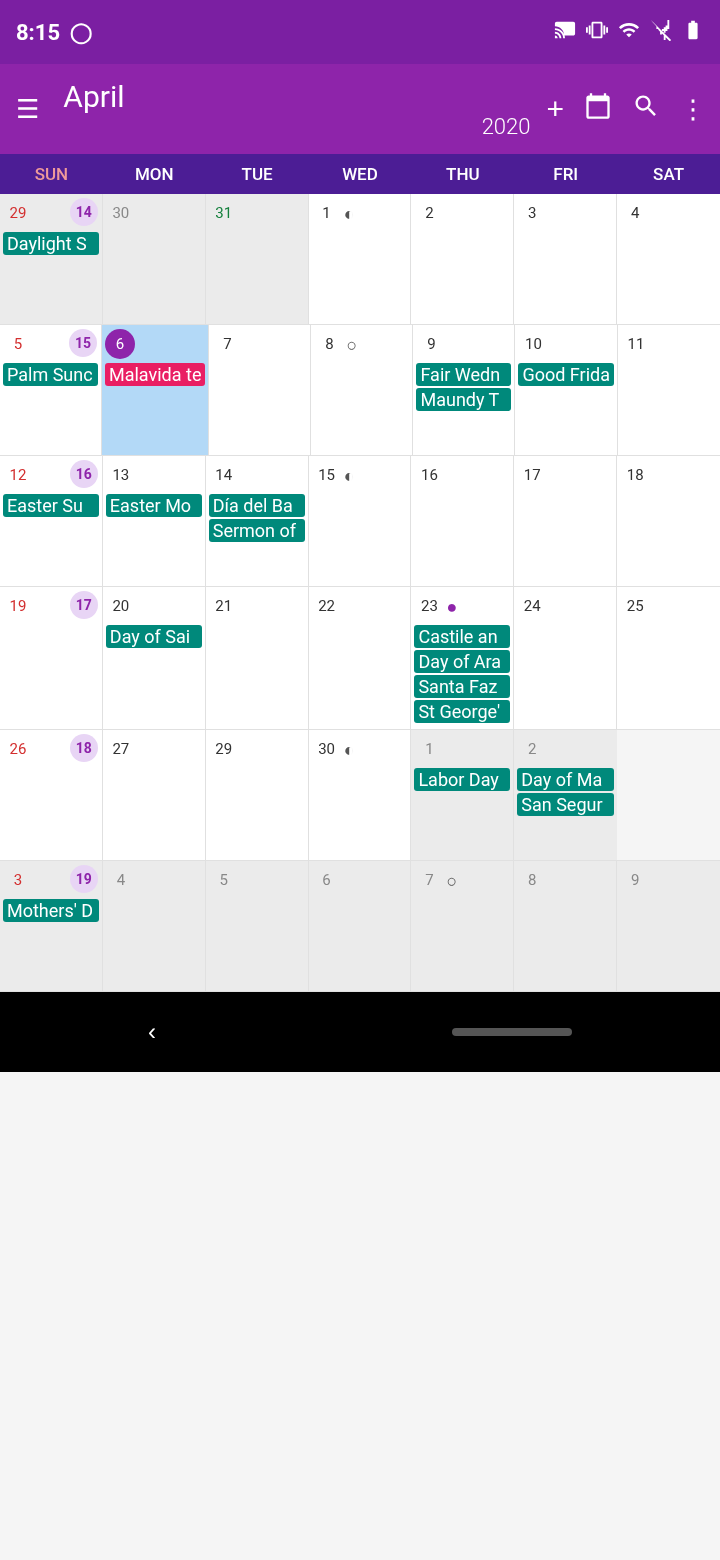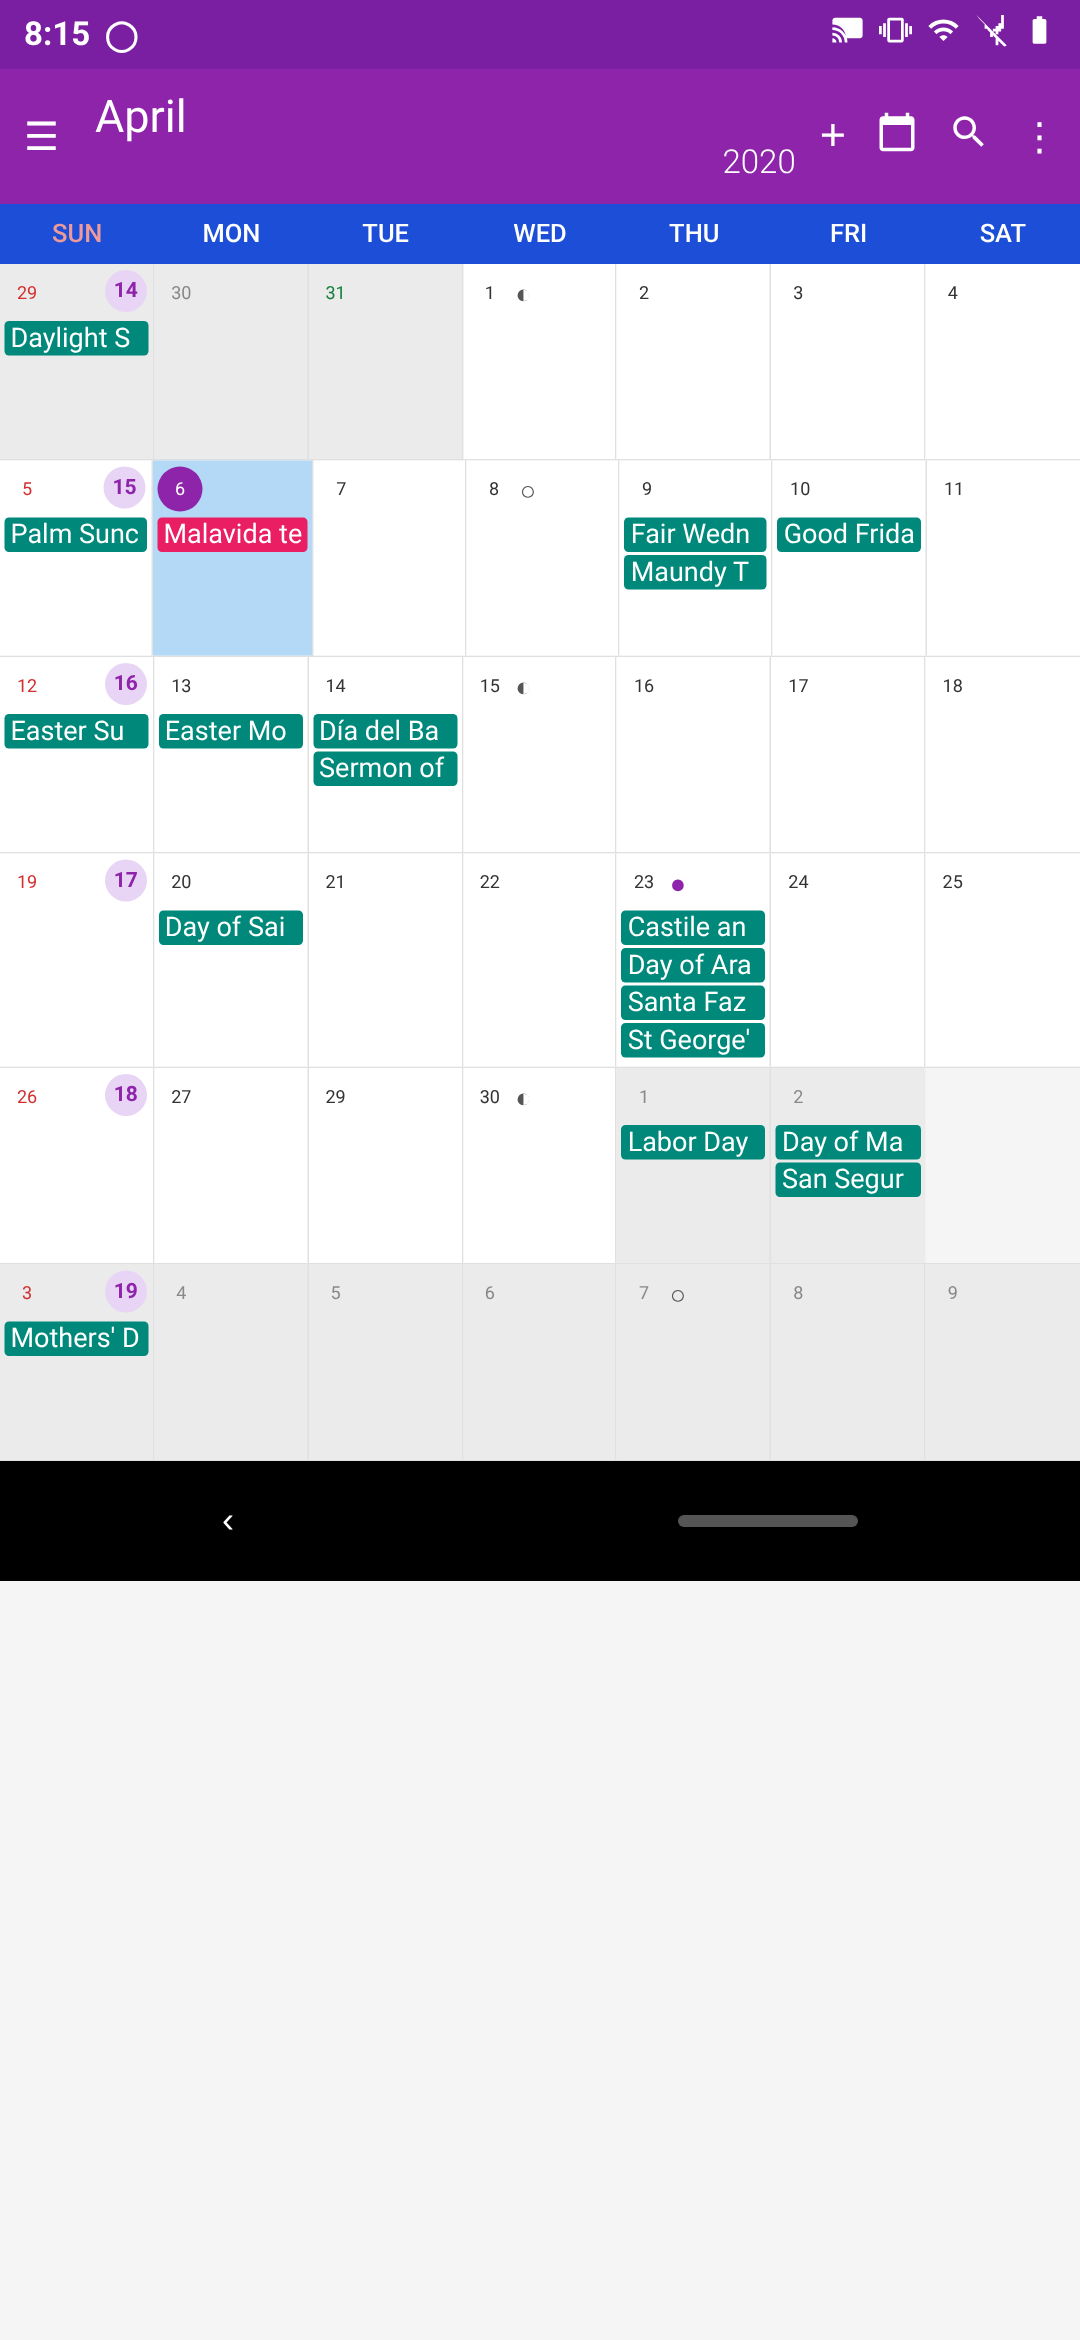--- a/index.html
+++ b/index.html
@@ -3,21 +3,21 @@
   <meta charset="utf-8">
   <meta name="viewport" content="width=720px">
   <style>
     * { margin: 0; padding: 0; box-sizing: border-box; }
     body { width: 720px; background: #f5f5f5; font-family: 'Roboto', Arial, sans-serif; overflow-x: hidden; }
 
     
     .status-bar {
       background: #7b1fa2;
       color: white;
-      height: 46px;
+      height: 64px;
       display: flex;
       justify-content: space-between;
       padding: 0 16px;
       font-size: 22px;
       font-weight: bold;
     }
     .status-left { display: flex; align-items: center; gap: 10px; }
     .status-right { display: flex; align-items: center; gap: 10px; }
 
     
@@ -31,21 +31,21 @@
       gap: 16px;
     }
     .top-bar-title { flex: 1; margin-left: 8px; }
     .top-bar-title .month { font-size: 30px; font-weight: 400; }
     .top-bar-title .year { font-size: 22px; font-weight: 300; text-align: right; }
     .top-bar-icons { display: flex; gap: 20px; align-items: center; }
     .icon-btn { color: white; font-size: 28px; cursor: pointer; background: none; border: none; }
 
     
     .day-headers {
-      background: #1d4ed8;
+      background: #4c1d95;
       display: grid;
       grid-template-columns: repeat(7, 1fr);
       color: white;
       font-size: 17px;
       font-weight: 500;
       text-align: center;
       padding: 6px 0;
     }
     .day-header { padding: 4px 0; }
 
@@ -64,21 +64,21 @@
       border-right: 1px solid #e0e0e0;
       padding: 4px 3px;
       position: relative;
       background: white;
       min-height: 130px;
     }
     .day-cell.grayed { background: #ebebeb; }
     .day-cell:last-child { border-right: none; }
 
     .day-number {
-      font-size: 12px;
+      font-size: 15px;
       font-weight: 400;
       color: #333;
       display: inline-block;
       width: 30px;
       height: 30px;
       line-height: 30px;
       text-align: center;
       border-radius: 50%;
       margin-bottom: 2px;
     }

